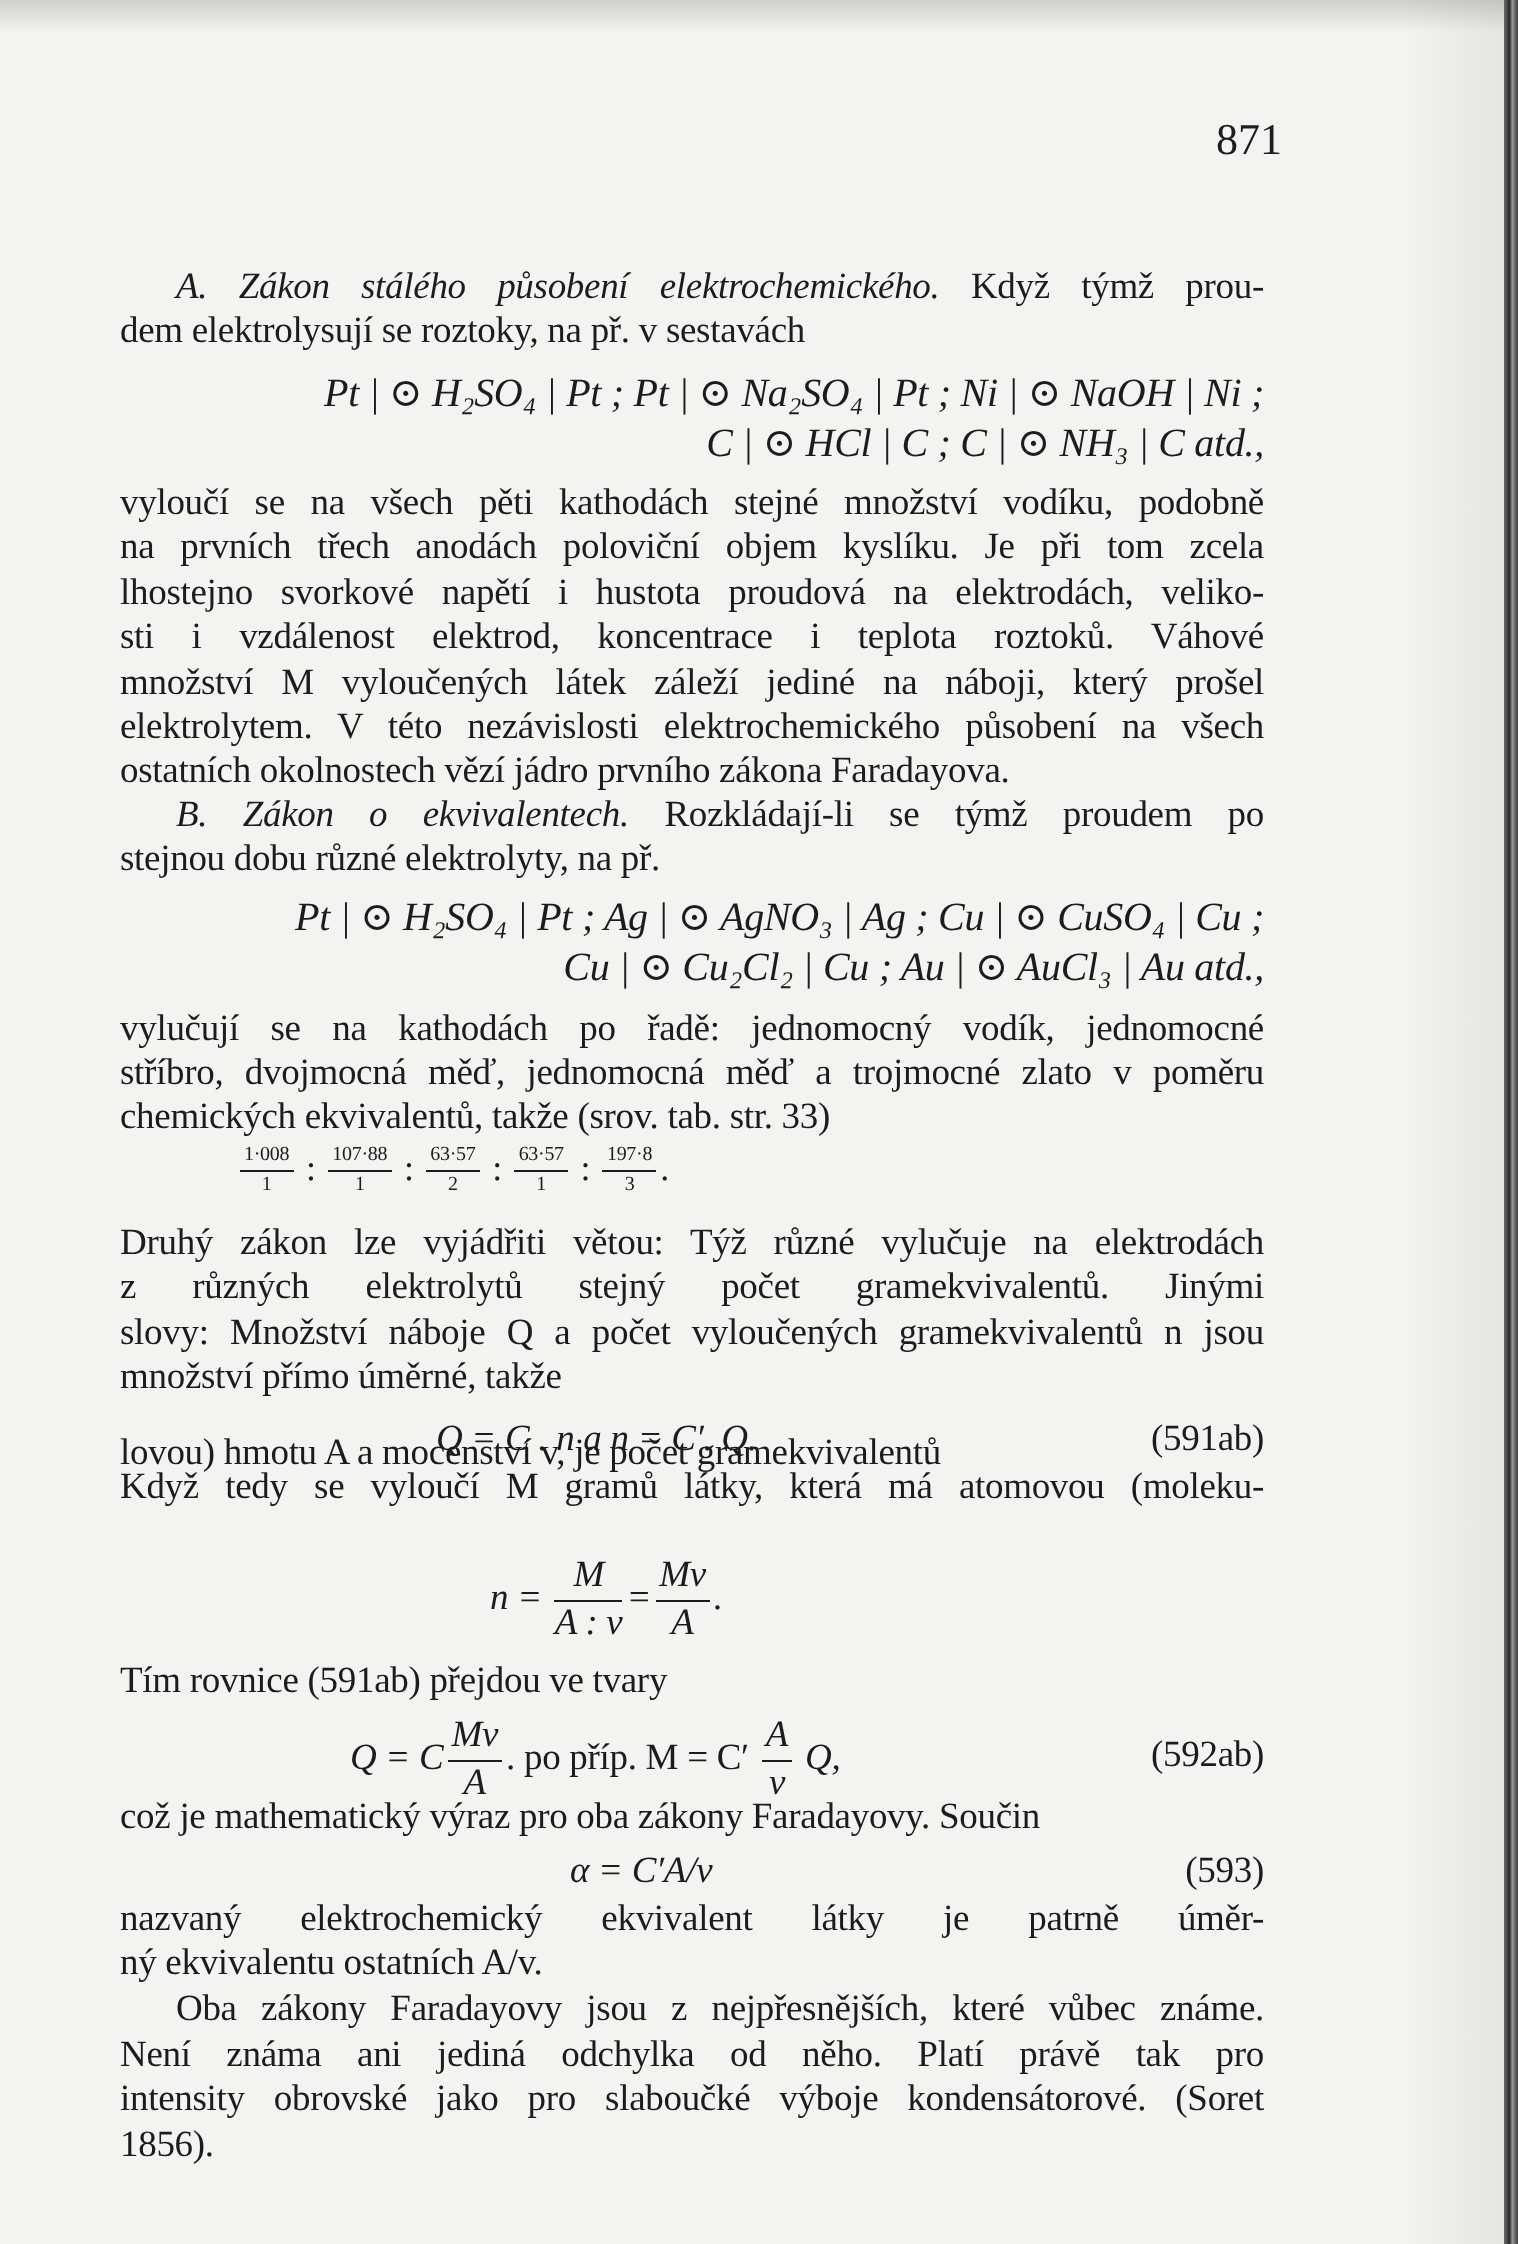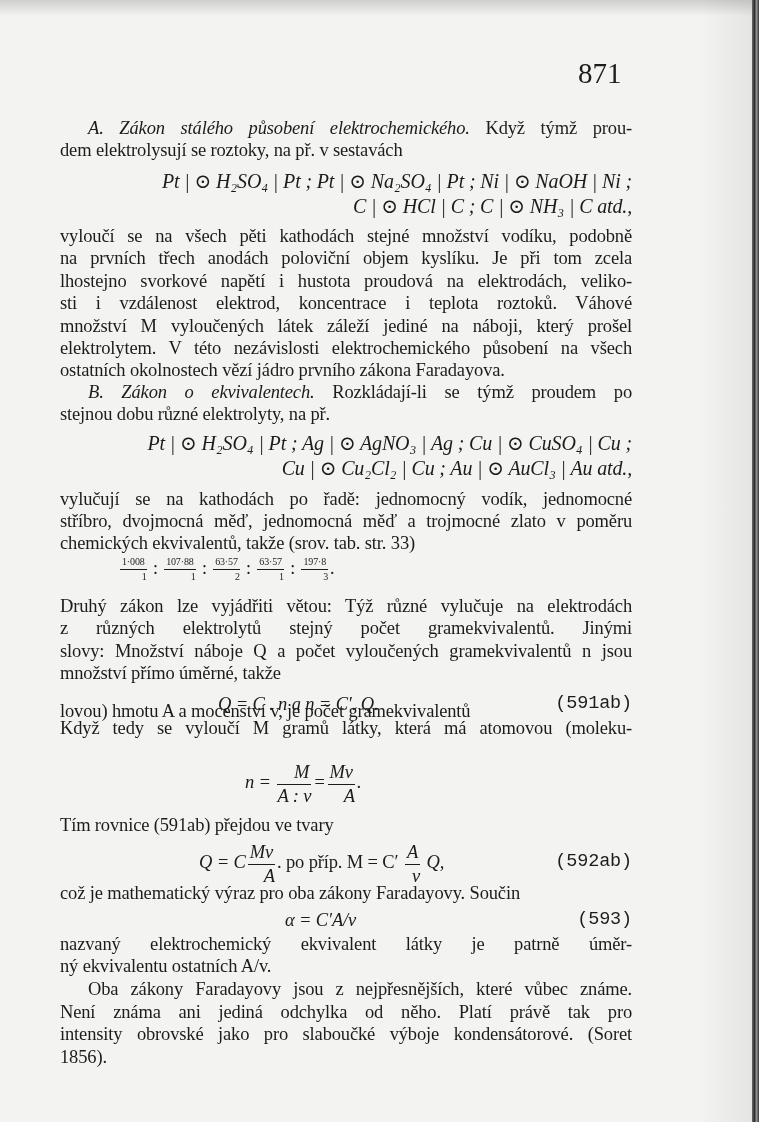--- a/index.html
+++ b/index.html
@@ -9,31 +9,31 @@
     font-family:"Liberation Serif", "DejaVu Serif", serif;
     color:#1c1c1c;
   }
   .topshade { position:absolute; left:0; top:0; width:759px; height:16px;
     background:linear-gradient(#cfcfcd,#f3f3f1); }
   .edge { position:absolute; top:0; left:752px; width:7px; height:1122px;
     background:linear-gradient(90deg,#6a6a6a,#2a2a2a 40%,#9a9a9a 60%,#3a3a3a); }
   .edgeshade { position:absolute; top:0; left:700px; width:52px; height:1122px;
     background:linear-gradient(90deg,rgba(0,0,0,0),rgba(0,0,0,0.06)); }
   .line { position:absolute; left:60px; width:572px; font-size:18.5px; line-height:22px;
-    white-space:nowrap; letter-spacing:-0.15px; transform-origin:left top; }
+    white-space:nowrap; letter-spacing:-0.15px; transform-origin:left top;margin-top:16px; }
   .just { text-align:justify; text-align-last:justify; white-space:normal; }
   .indent { left:88px; width:544px; }
   .center { text-align:right; }
-  .pagenum { position:absolute; left:578px; top:57px; font-size:29px; }
+  .pagenum { position:absolute; left:608px; top:57px; font-size:22px; }
   i, .it { font-style:italic; }
-  .frac { display:inline-block; vertical-align:middle; text-align:right; line-height:1; margin:0 2px; }
+  .frac { display:inline-block; vertical-align:middle; text-align:center; line-height:1; margin:0 2px; }
   .frac .num { display:block; padding:0 2px 2px; border-bottom:1px solid #1c1c1c; }
   .frac .den { display:block; padding-top:2px; }
   .small .num, .small .den { font-size:10px; }
-  .eqnum { position:absolute; right:0; top:0;font-family:Liberation Mono, monospace; }
+  .eqnum { position:absolute; right:0; top:0; }
   .formula { font-size:20px; }
 </style>
 </head>
 <body>
 
 <div class="topshade"></div>
 <div class="edgeshade"></div>
 <div class="edge"></div>
 
 <div class="pagenum">871</div>
@@ -90,21 +90,21 @@
 <div class="line" style="top:700px">lovou) hmotu A a mocenství v, je počet gramekvivalentů</div>
 
 <div class="line it" style="top:763px; left:245px; width:200px;">
   <span>n =</span>
   <span class="frac"><span class="num">M</span><span class="den">A : v</span></span>=<span class="frac"><span class="num">Mv</span><span class="den">A</span></span>.
 </div>
 
 <div class="line" style="top:814px">Tím rovnice (591ab) přejdou ve tvary</div>
 
 <div class="line" style="top:843px; left:60px; width:572px;">
-  <span class="it" style="position:absolute; left:115px; top:0;margin-left:24px;">
+  <span class="it" style="position:absolute; left:115px; top:0;">
     <span>Q = C</span><span class="frac"><span class="num">Mv</span><span class="den">A</span></span><span style="font-style:normal">. po příp. M = C′</span>
     <span class="frac"><span class="num">A</span><span class="den">v</span></span>
     <span>Q,</span>
   </span>
   <span class="eqnum" style="top:8px">(592ab)</span>
 </div>
 
 <div class="line" style="top:882px">což je mathematický výraz pro oba zákony Faradayovy. Součin</div>
 
 <div class="line" style="top:909px; left:60px; width:572px;">

